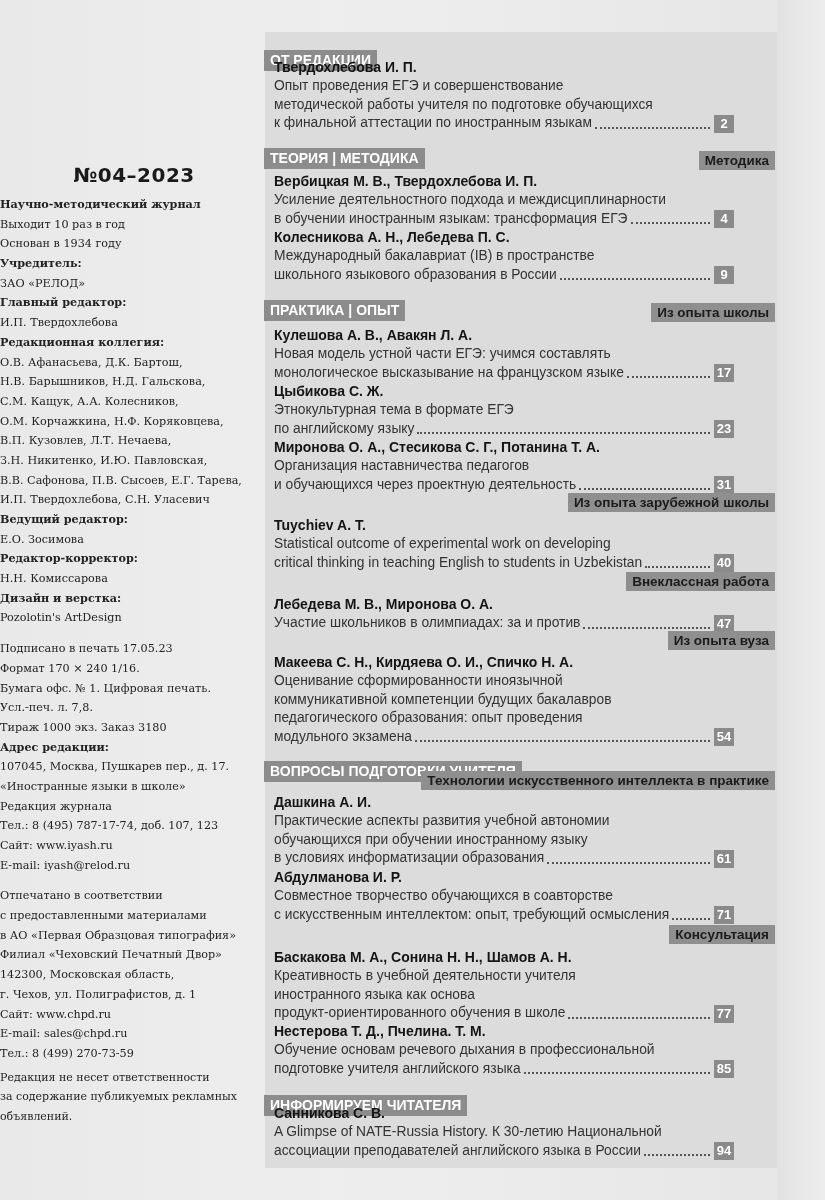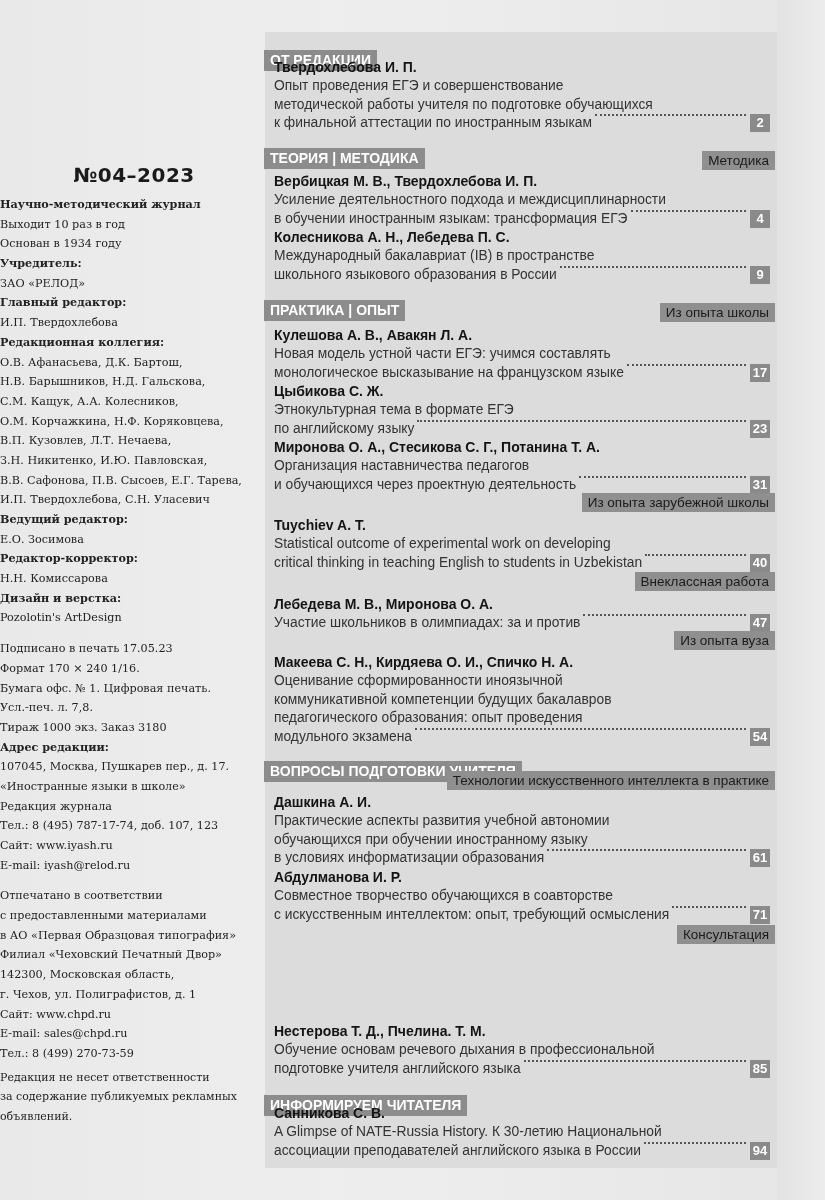--- a/index.html
+++ b/index.html
@@ -55,33 +55,33 @@
   }
   .section {
     position: absolute; left: 264px; height: 21px;
     background: #8c8c8c; color: #fff;
     font-family: "Liberation Sans", sans-serif; font-weight: bold; font-size: 14px;
     line-height: 21px; padding: 0 6px; white-space: nowrap; margin-top: 13px;
   }
   .rubric {
     position: absolute; right: 50px; height: 19px;
     background: #8f8f8f; color: #1b1b1b;
-    font-family: "Liberation Sans", sans-serif; font-weight: normal; font-size: 13.5px;
+    font-family: "Liberation Sans", sans-serif; font-weight: bold; font-size: 13.5px;
     line-height: 19px; padding: 0 6px; white-space: nowrap;
   }
   .entry { position: absolute; left: 274px; width: 496px; }
   .author {
     font-family: "Liberation Sans", sans-serif; font-weight: bold; font-size: 14px;
     color: #141414; height: 19px; line-height: 19px; white-space: nowrap;
   }
   .tline {
     font-family: "Liberation Sans", sans-serif; font-size: 13.8px; color: #333;
     height: 18.5px; line-height: 18.5px; white-space: nowrap;
   }
-  .tline.last { display: flex; width: 496px; }
+  .tline.last { display: flex; align-items: flex-end; width: 460px; }
   .tline.last .txt { flex: 0 0 auto; }
   .tline.last .dots {
     flex: 1 1 auto; border-bottom: 2px dotted #555; margin: 0 4px 4px 3px; height: 1px;
   }
   .pg {
     flex: 0 0 auto; width: 20px; height: 18px; background: #8a8a8a; color: #fff;
     font-family: "Liberation Sans", sans-serif; font-weight: bold; font-size: 13px;
     text-align: center; line-height: 18px;
   }
 </style>
@@ -262,20 +262,30 @@
     <div class="author">Абдулманова И. Р.</div>
     <div class="tline">Совместное творчество обучающихся в соавторстве</div>
     <div class="tline last">
         <span class="txt">с искусственным интеллектом: опыт, требующий осмысления</span>
         <span class="dots"></span>
         <span class="pg">71</span>
       </div>
   </div>
 
   <div class="rubric" style="top:925px">Консультация</div>
+  <div class="entry" style="top:948px">
+    <div class="author">Баскакова М. А., Сонина Н. Н., Шамов А. Н.</div>
+    <div class="tline">Креативность в учебной деятельности учителя</div>
+    <div class="tline">иностранного языка как основа</div>
+    <div class="tline last">
+        <span class="txt">продукт-ориентированного обучения в школе</span>
+        <span class="dots"></span>
+        <span class="pg">77</span>
+      </div>
+  </div>
   <div class="entry" style="top:1022px">
     <div class="author">Нестерова Т. Д., Пчелина. Т. М.</div>
     <div class="tline">Обучение основам речевого дыхания в профессиональной</div>
     <div class="tline last">
         <span class="txt">подготовке учителя английского языка</span>
         <span class="dots"></span>
         <span class="pg">85</span>
       </div>
   </div>
 

